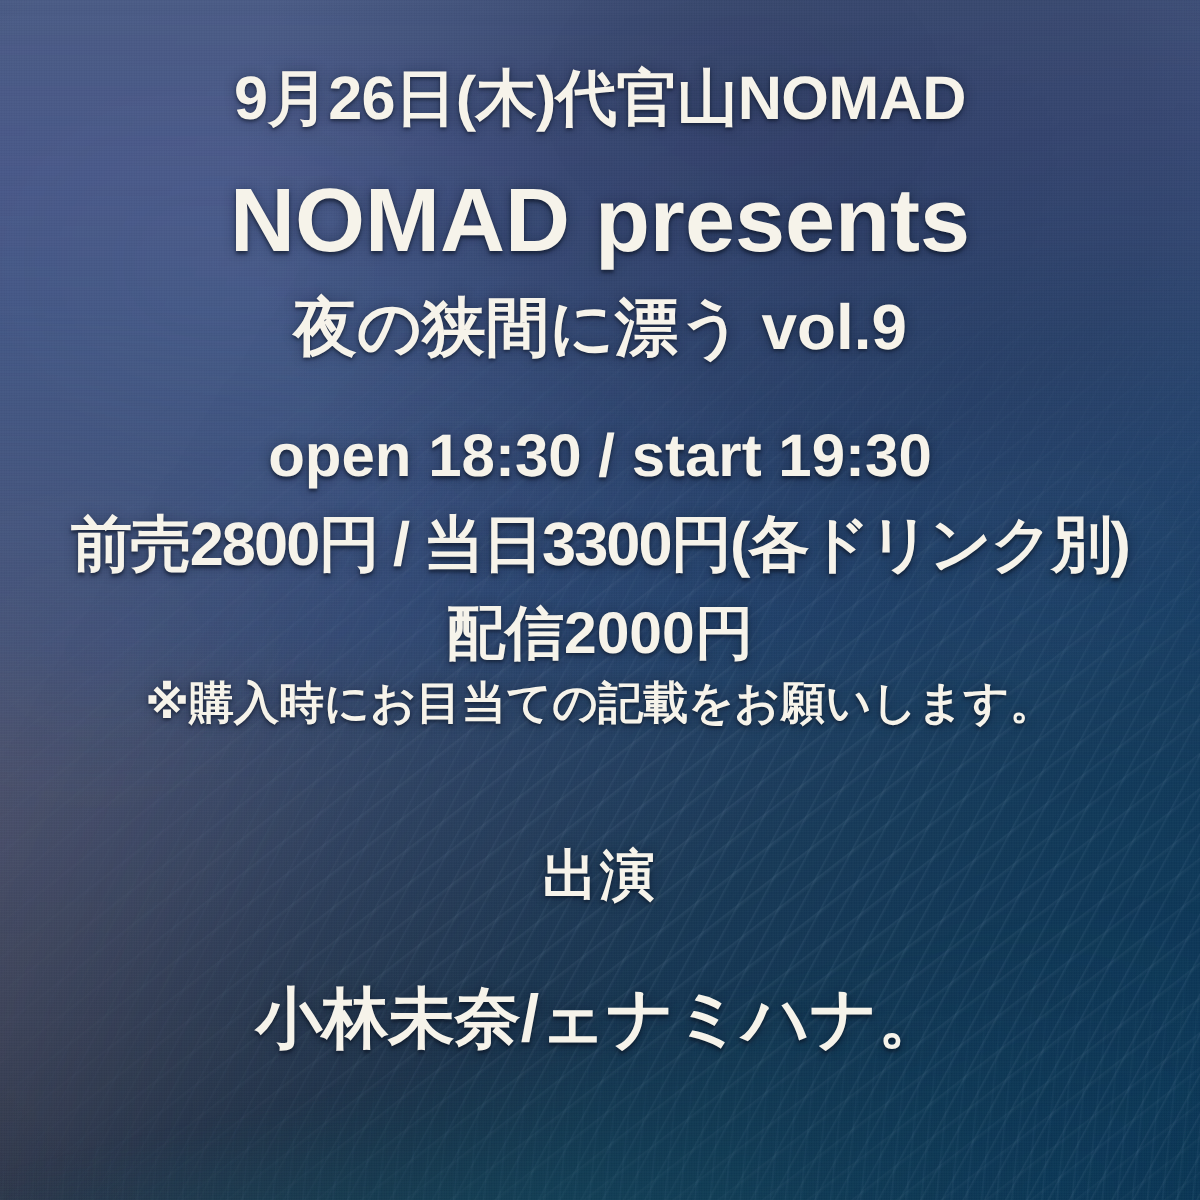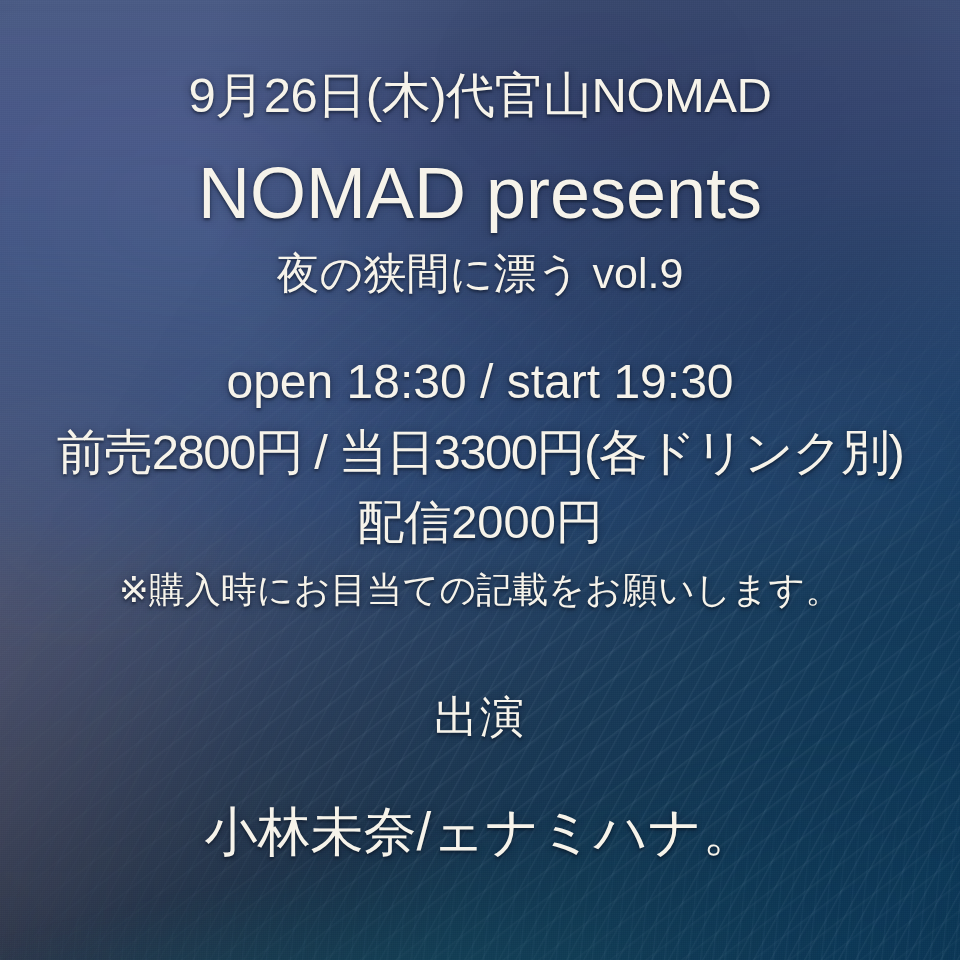--- a/index.html
+++ b/index.html
@@ -161,31 +161,30 @@
     text-align: center;
     text-shadow: 0 2px 3px rgba(8,14,30,0.55), 0 0 10px rgba(8,14,30,0.30);
     -webkit-font-smoothing: antialiased;
   }
   .line {
     position: absolute;
     left: 0;
     right: 0;
     white-space: nowrap;
     line-height: 1;
-    font-weight: 400;
-    margin-top: 16px;
+    font-weight: 700;
   }
 
   .l-venue    { top: 55px;  font-size: 49px; letter-spacing: -0.5px; }
   .l-presents { top: 141px; font-size: 72px; letter-spacing: 0px; }
-  .l-title    { top: 236px; font-size: 43px; letter-spacing: 0px; }
+  .l-title    { top: 236px; font-size: 51px; letter-spacing: 0px; }
   .l-time     { top: 342px; font-size: 48px; letter-spacing: 0px; }
   .l-price    { top: 412px; font-size: 49px; letter-spacing: -1.5px; }
   .l-stream   { top: 482px; font-size: 47px; letter-spacing: 0px; }
-  .l-note     { top: 556px; font-size: 36px; letter-spacing: 0px; }
+  .l-note     { top: 544px; font-size: 36px; letter-spacing: 0px; }
   .l-cast-h   { top: 679px; font-size: 44px; letter-spacing: 2px; }
   .l-cast-1   { top: 789px; font-size: 53px; letter-spacing: 0px; }
   .l-cast-2   { top: 843px; font-size: 53px; letter-spacing: 0px; }
 </style>
 </head>
 <body>
 
 <div id="poster">
 
   <div class="bg-layer bg-base"></div>

